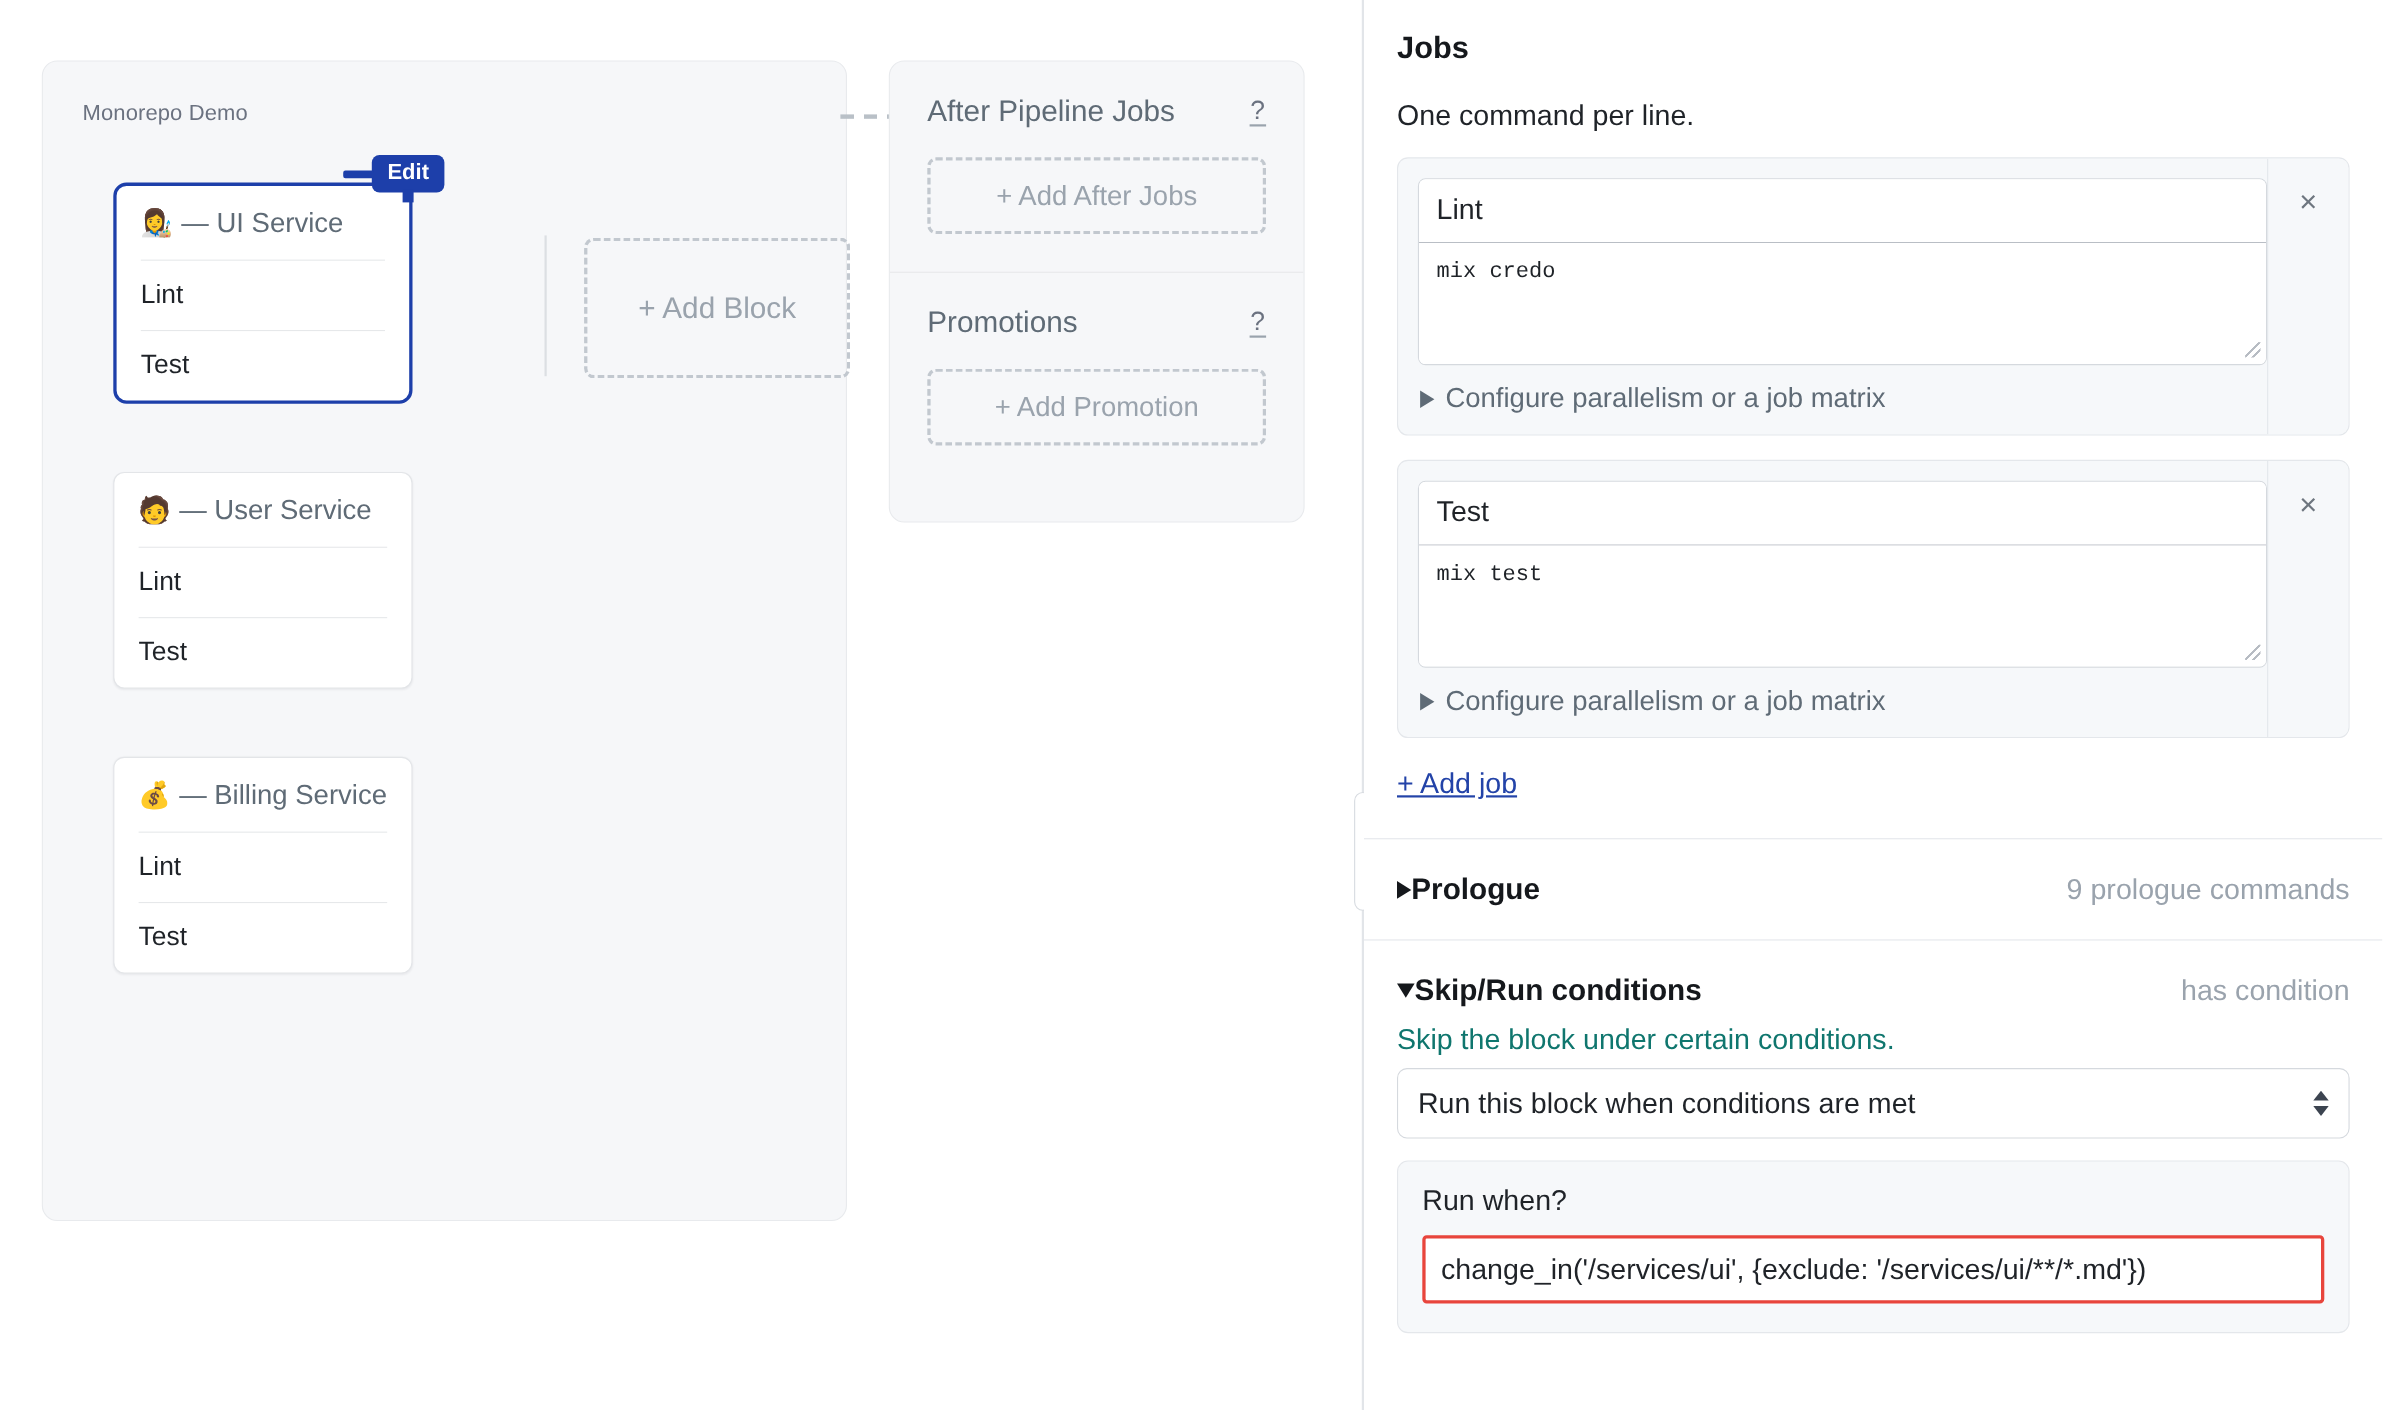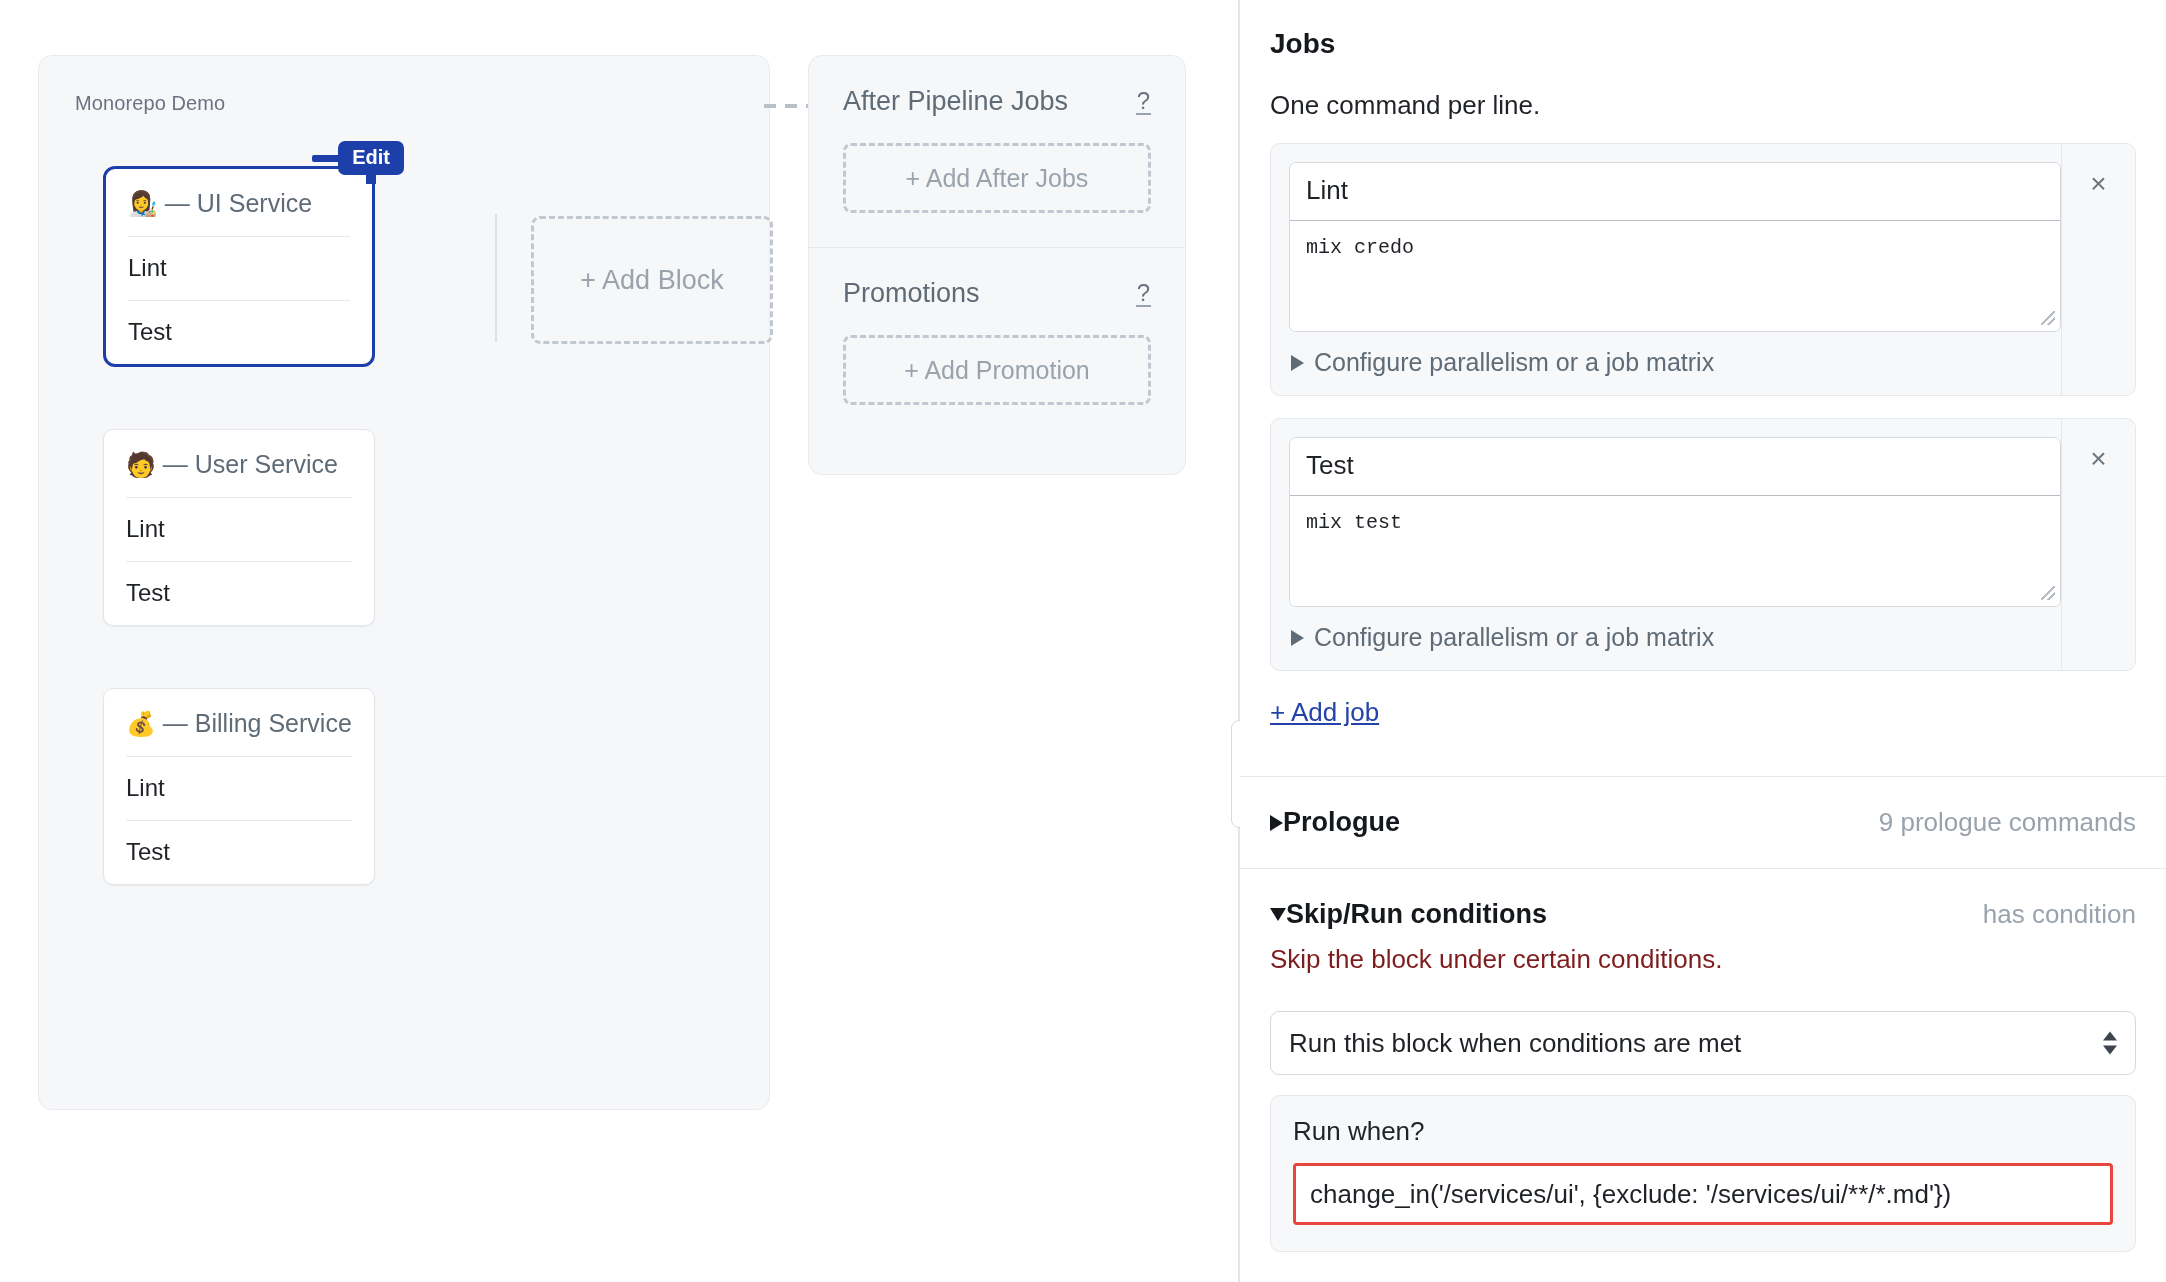--- a/index.html
+++ b/index.html
@@ -295,21 +295,21 @@
     padding-top: 24px;
     border-left: 1px solid #e4e7eb;
     color: #6e767f;
     font-size: 28px;
     cursor: pointer;
     background: #f6f8fa;
   }
 
   .add-job {
     display: inline-block;
-    margin: 26px 0 18px 30px;
+    margin: 26px 0 4px 30px;
     font-size: 26px;
     color: #2343a8;
     text-decoration: underline;
     cursor: pointer;
   }
 
   .hr {
     margin-top: 30px;
     height: 1px;
     background: #e4e7eb;
@@ -318,21 +318,21 @@
   .collapse-row {
     display: flex; align-items: center; justify-content: space-between;
     padding: 30px 30px 30px 30px;
     cursor: pointer;
   }
   .collapse-left { display: flex; align-items: center; gap: 0; }
   .collapse-title { font-size: 27px; font-weight: 700; color: #15181c; }
   .collapse-meta { font-size: 26px; color: #9aa3ad; }
 
   .skip-body { padding: 0 30px 0 30px; }
-  .skip-desc { font-size: 26px; color: #7f1d1d; margin-bottom: 36px; }
+  .skip-desc { font-size: 26px; color: #0f766e; margin-bottom: 10px; }
 
   .select-wrap {
     position: relative;
     width: 100%;
     height: 64px;
     background: #ffffff;
     border: 1px solid #d5d9de;
     border-radius: 9px;
     display: flex;
     align-items: center;

